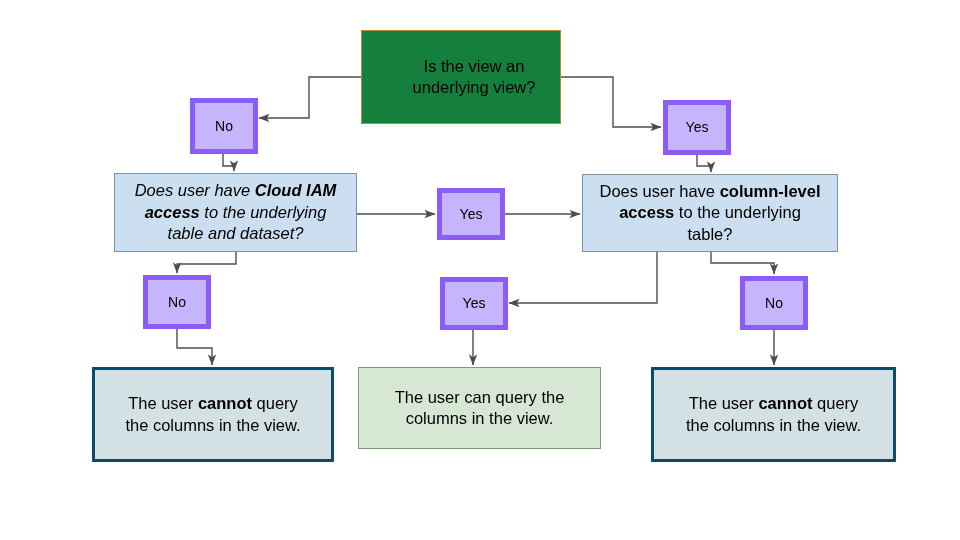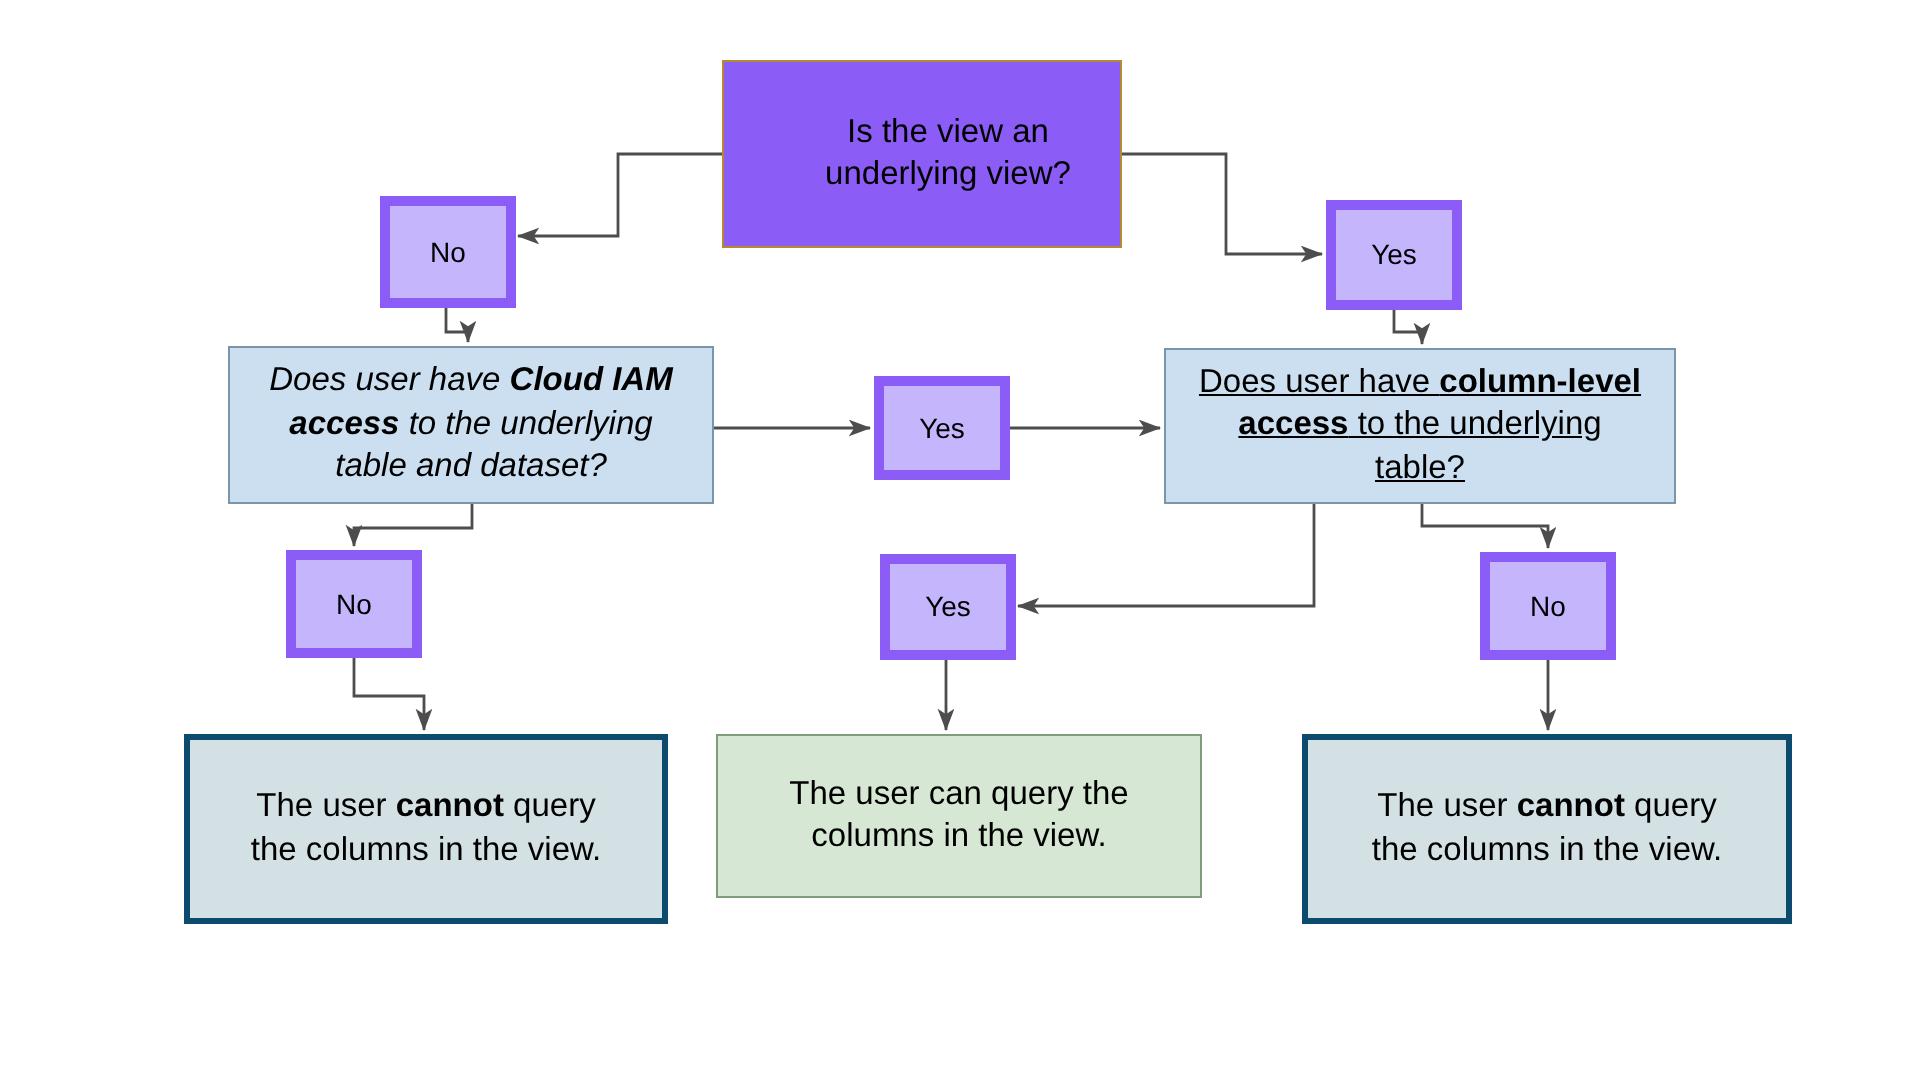--- a/index.html
+++ b/index.html
@@ -30,21 +30,21 @@
     text-align: center;
     color: #000000;
     line-height: 1.30;
     padding: 2px 6px;
   }
   .node .txt { display: block; width: 100%; }
   .node b { font-weight: bold; }
 
   
   .n-decision {
-    background: #8b5cf6;
+    background: #15803d;
     border: 1px solid #B38B2E;
     font-size: 16.5px;
     padding-left: 32px;
   }
   
   .n-question {
     background: #CBDFF0;
     border: 1px solid #7A94A8;
     font-size: 16.5px;
   }
@@ -123,21 +123,21 @@
 
   <div class="node n-question" style="left:114px; top:173px; width:243px; height:79px;font-style:italic;">
     <span class="txt" style="padding:0 4px;"><span>Does user have </span><b>Cloud IAM</b><span> </span><b>access</b><span> to the underlying table and dataset?</span></span>
   </div>
 
   <div class="node n-label" style="left:437px; top:188px; width:68px; height:52px;">
     <span class="txt">Yes</span>
   </div>
 
   <div class="node n-question" style="left:582px; top:174px; width:256px; height:78px;">
-    <span class="txt" style="padding:0 8px;text-decoration:underline;"><span>Does user have </span><b>column-level access</b><span> to the underlying table?</span></span>
+    <span class="txt" style="padding:0 8px;"><span>Does user have </span><b>column-level access</b><span> to the underlying table?</span></span>
   </div>
 
   <div class="node n-label" style="left:143px; top:275px; width:68px; height:54px;">
     <span class="txt">No</span>
   </div>
 
   <div class="node n-label" style="left:440px; top:277px; width:68px; height:53px;">
     <span class="txt">Yes</span>
   </div>
 

